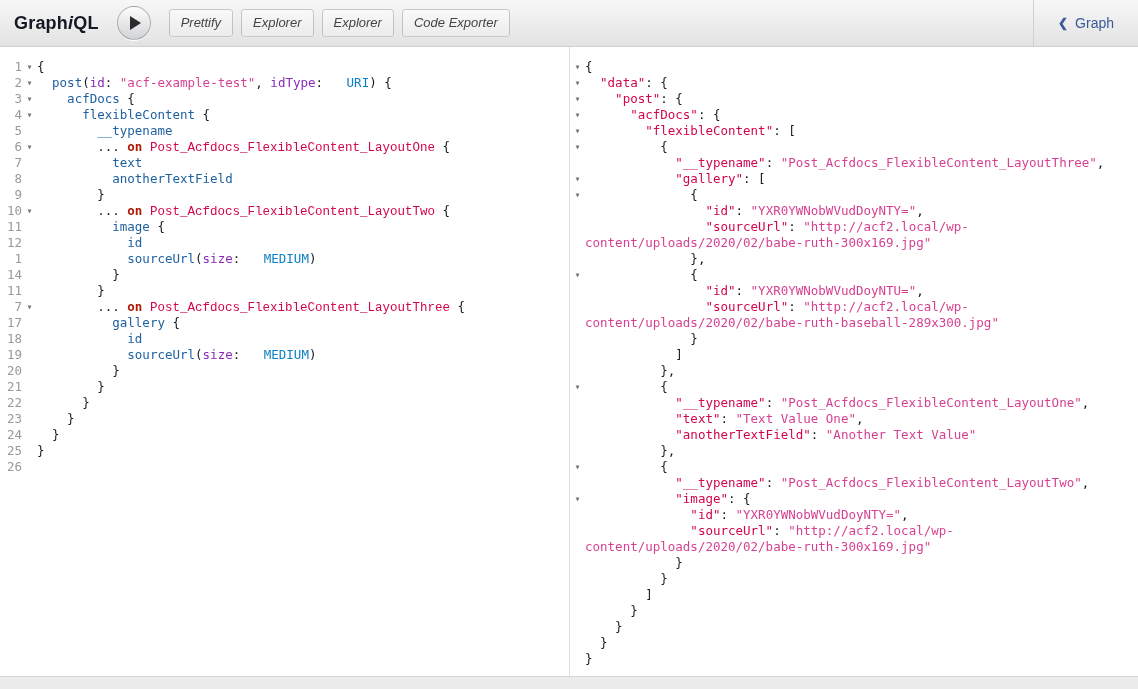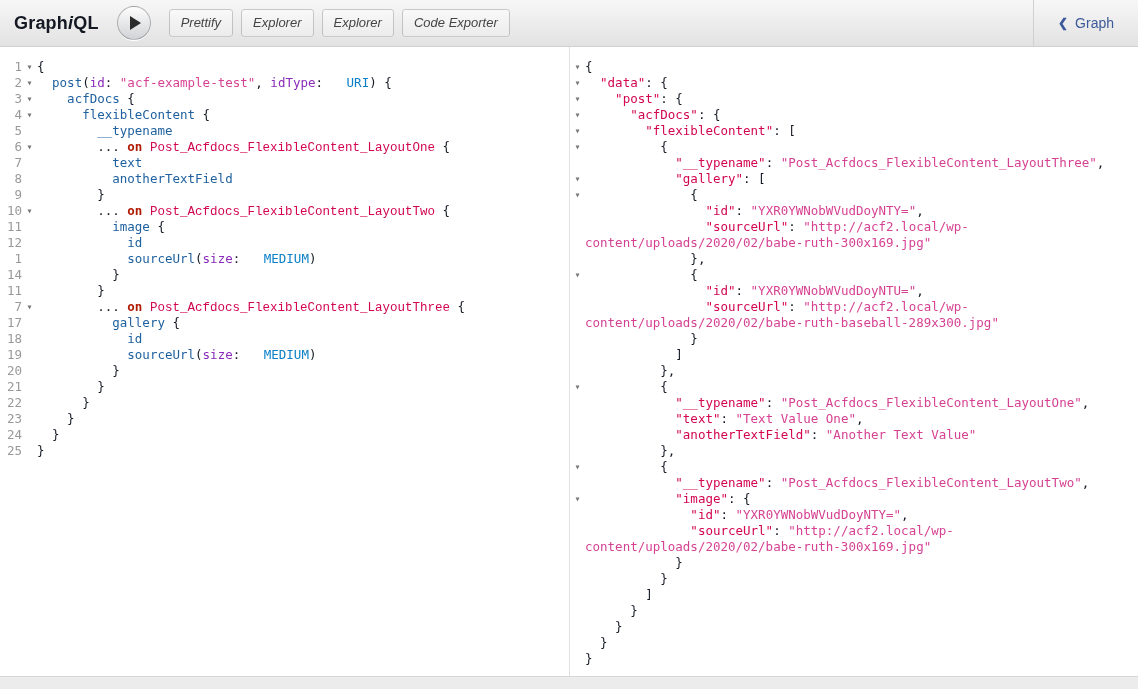--- a/index.html
+++ b/index.html
@@ -207,20 +207,25 @@
           <div class="eline">
             <span class="lnum">24</span>
             <span class="farrow"></span>
             <span class="ecode"><span class="tk-w">  </span><span class="tk-p">}</span></span>
           </div>
           <div class="eline">
             <span class="lnum">25</span>
             <span class="farrow"></span>
             <span class="ecode"><span class="tk-p">}</span></span>
           </div>
+          <div class="eline">
+            <span class="lnum">26</span>
+            <span class="farrow"></span>
+            <span class="ecode"></span>
+          </div>
         </div>
     </div>
     <div class="divider"></div>
     <div class="result-pane">
       <div>
           <div class="rline">
             <span class="rgut">▾</span>
             <span class="rcode"><span class="tk-p">{</span></span>
           </div>
           <div class="rline">

